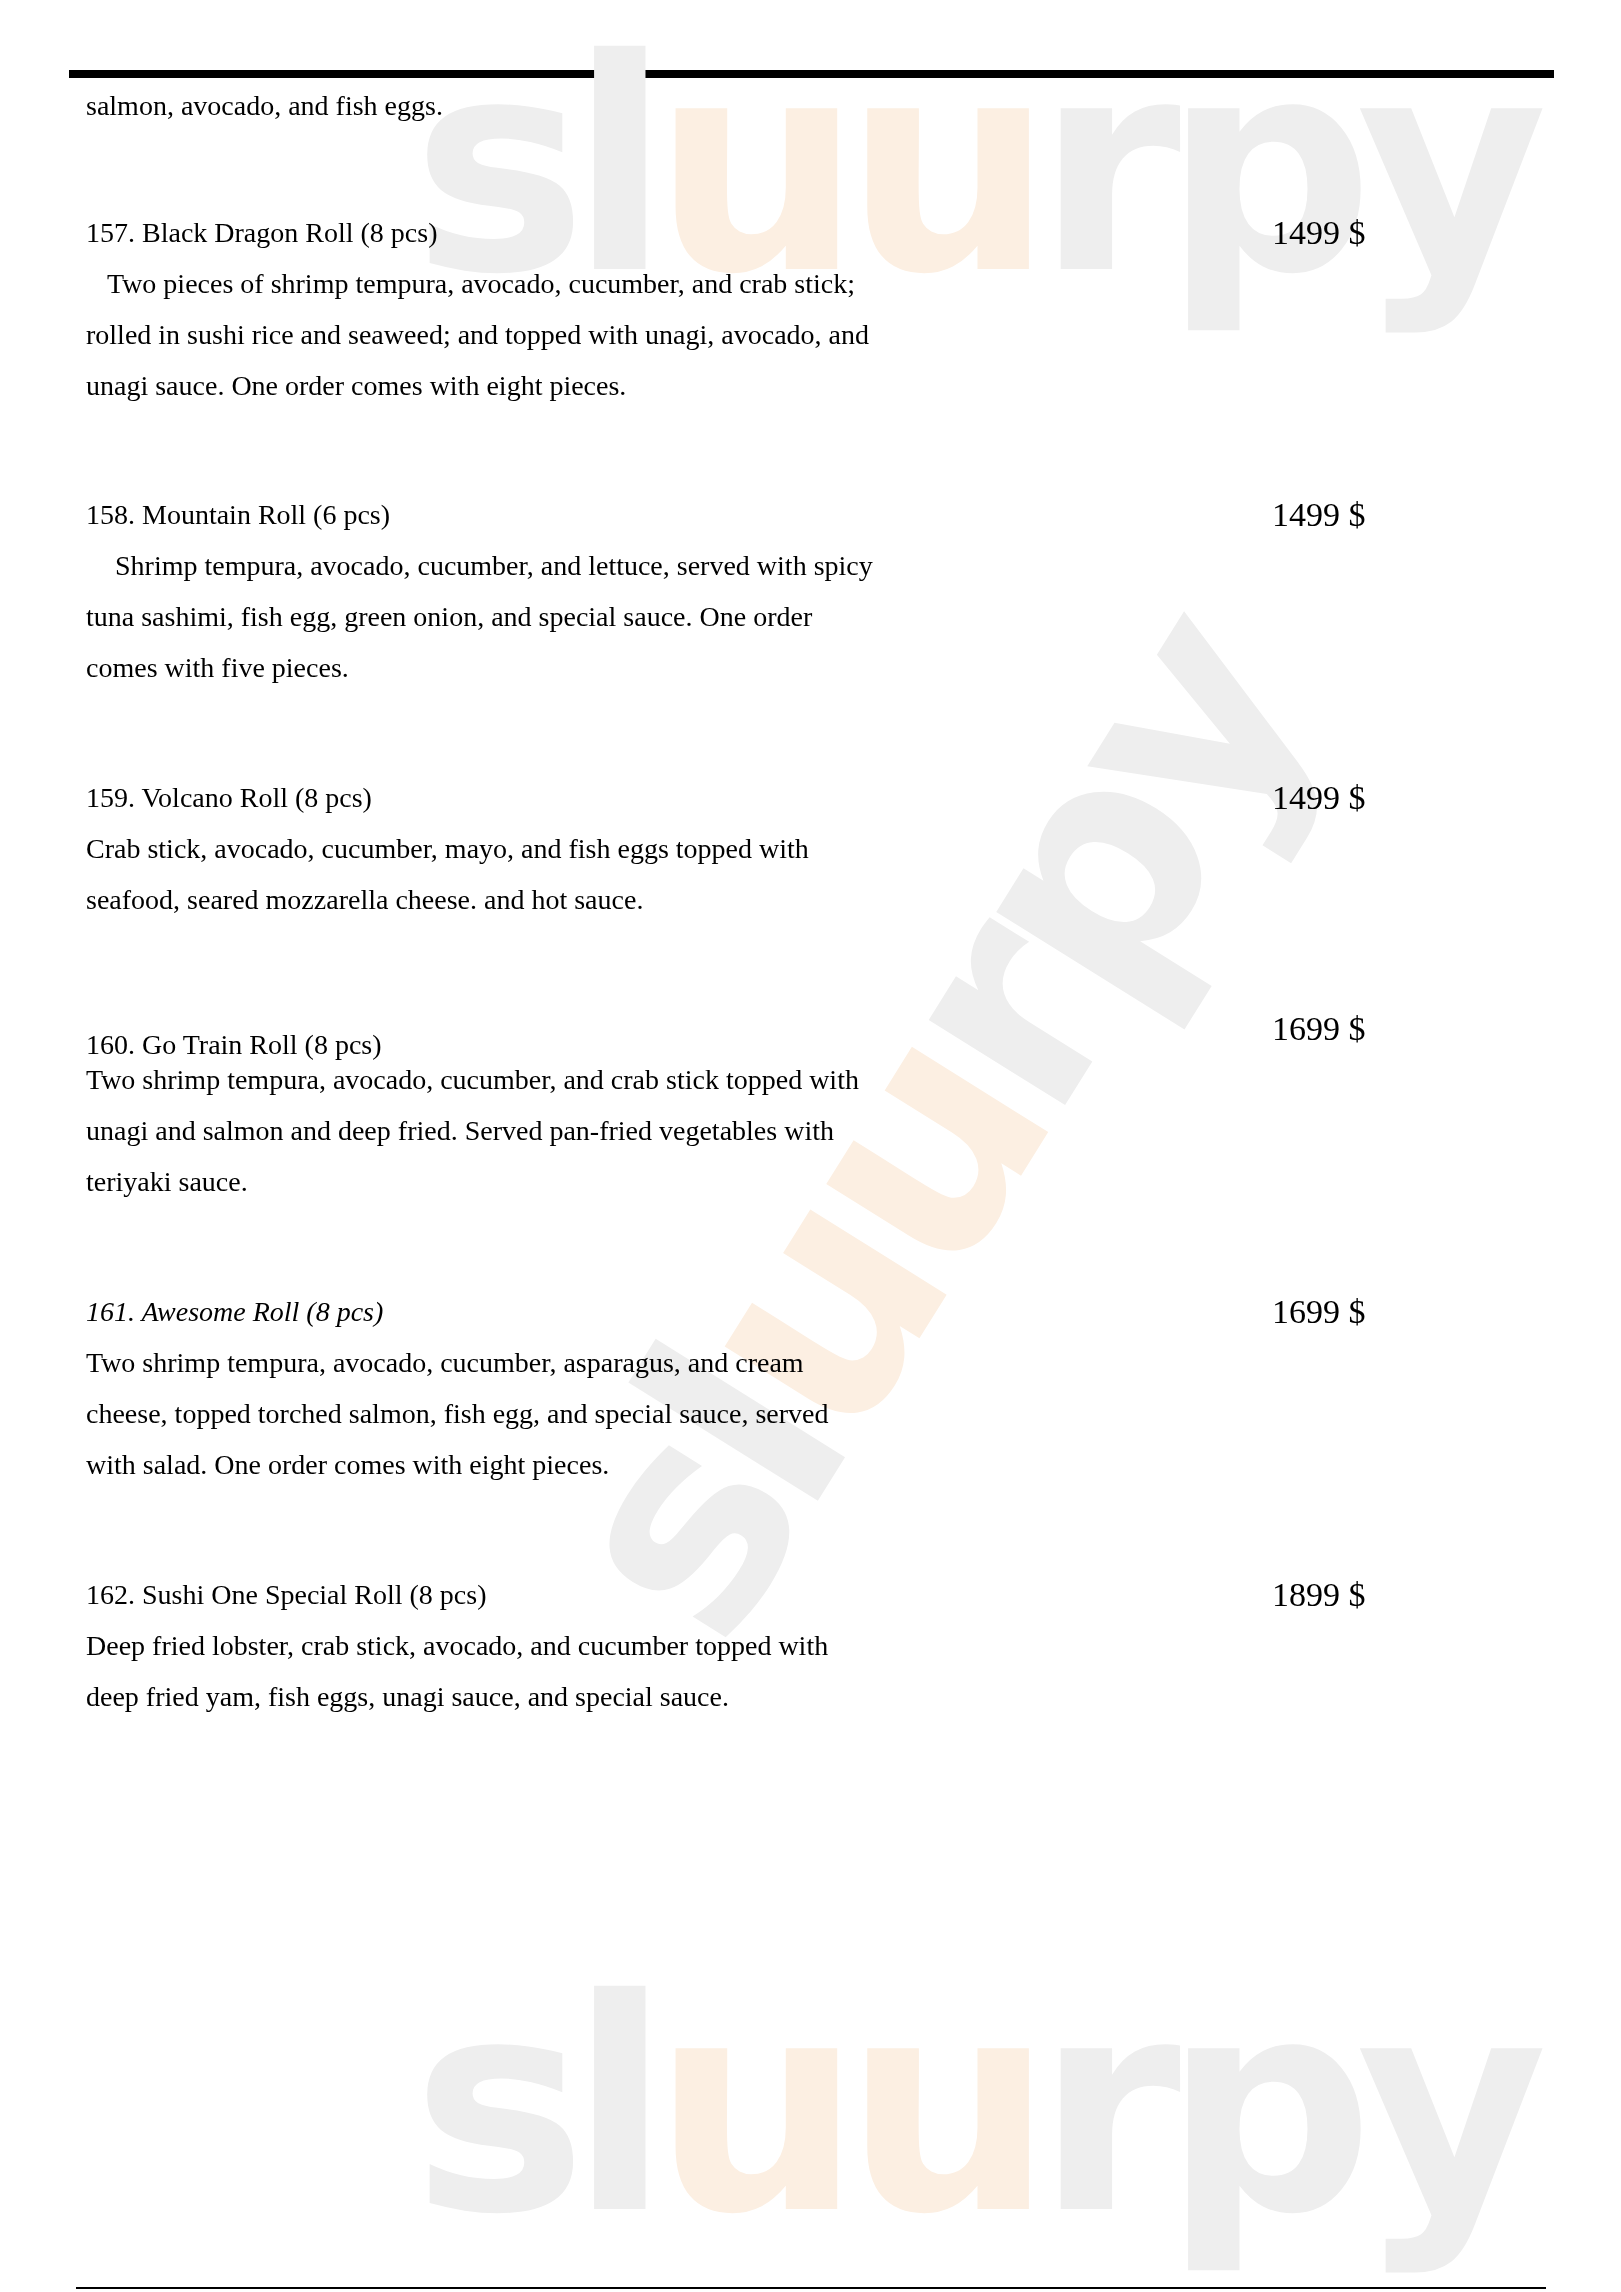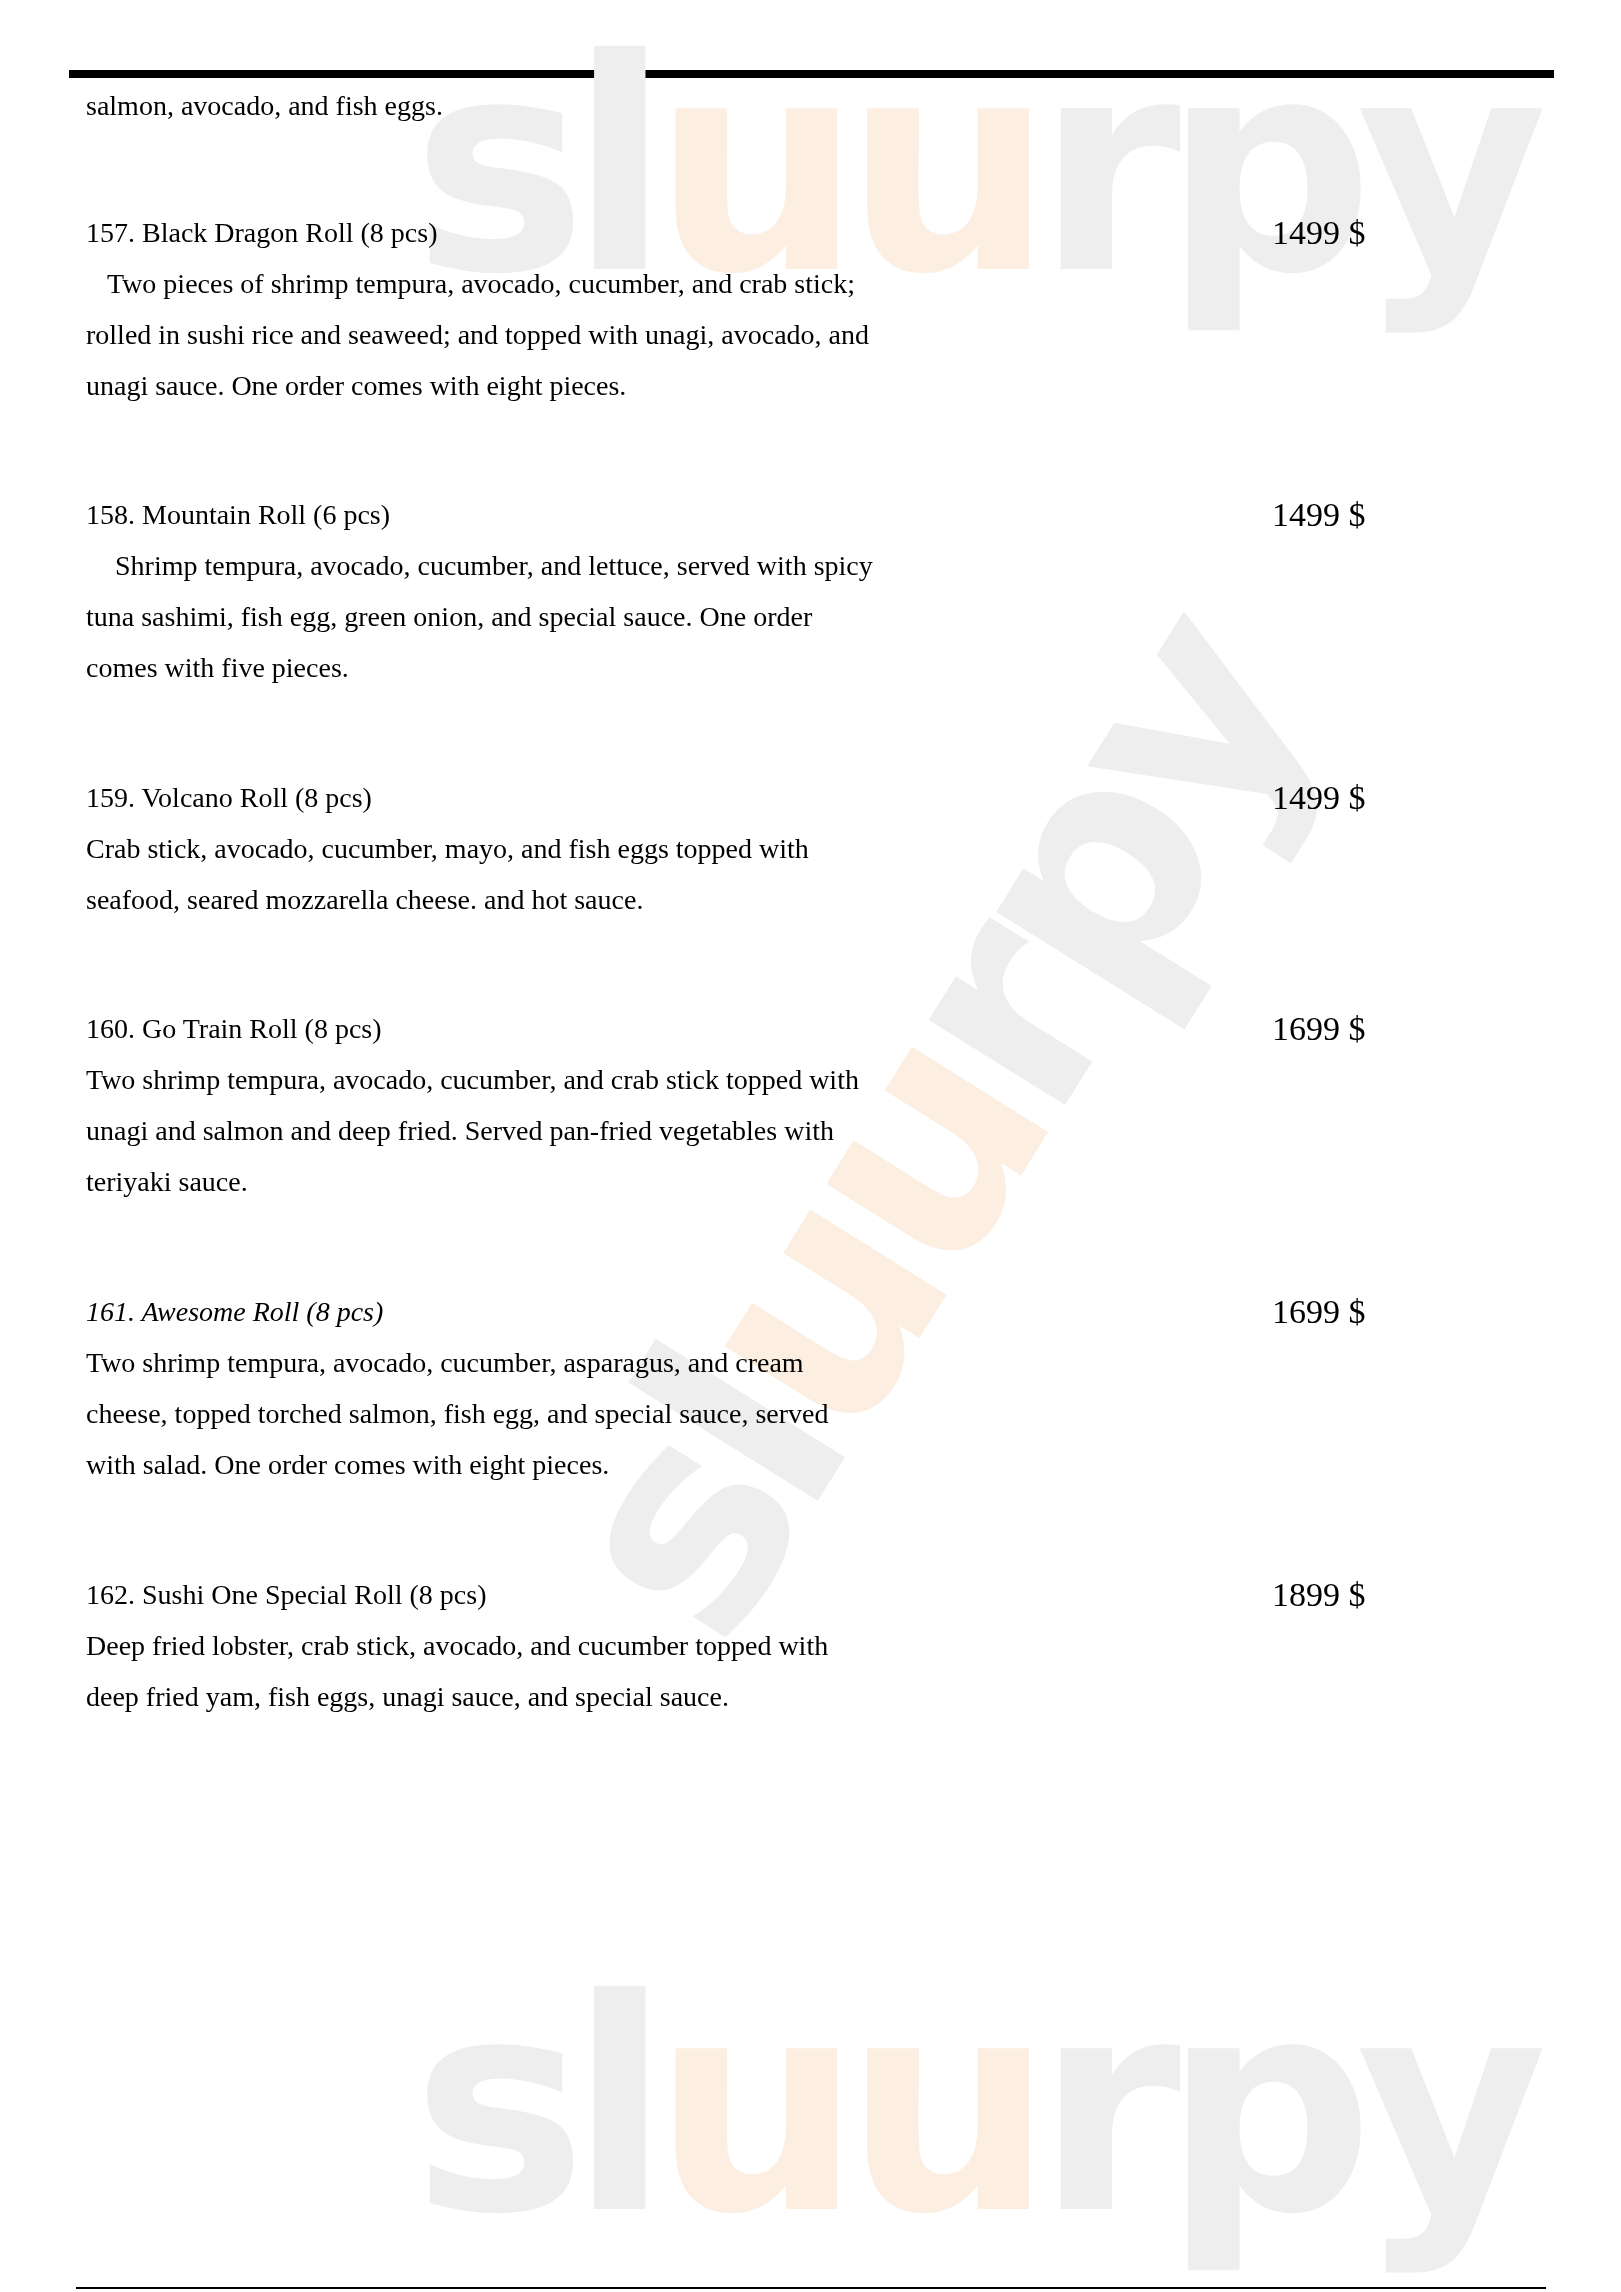--- a/index.html
+++ b/index.html
@@ -49,21 +49,21 @@
 </div>
 
 <div class="item" style="top:772px;">
   <div class="line" style="top:0;">159. Volcano Roll (8 pcs)</div>
   <div class="price" style="top:0;">1499 $</div>
   <div class="line" style="top:51px;">Crab stick, avocado, cucumber, mayo, and fish eggs topped with</div>
   <div class="line" style="top:102px;">seafood, seared mozzarella cheese. and hot sauce.</div>
 </div>
 
 <div class="item" style="top:1003px;">
-  <div class="line" style="top:0;text-align:right;">160. Go Train Roll (8 pcs)</div>
+  <div class="line" style="top:16px;text-align:right;">160. Go Train Roll (8 pcs)</div>
   <div class="price" style="top:0;">1699 $</div>
   <div class="line" style="top:51px;">Two shrimp tempura, avocado, cucumber, and crab stick topped with</div>
   <div class="line" style="top:102px;">unagi and salmon and deep fried. Served pan-fried vegetables with</div>
   <div class="line" style="top:153px;">teriyaki sauce.</div>
 </div>
 
 <div class="item" style="top:1286px;">
   <div class="line" style="top:0;font-style:italic;">161. Awesome Roll (8 pcs)</div>
   <div class="price" style="top:0;">1699 $</div>
   <div class="line" style="top:51px;">Two shrimp tempura, avocado, cucumber, asparagus, and cream</div>

